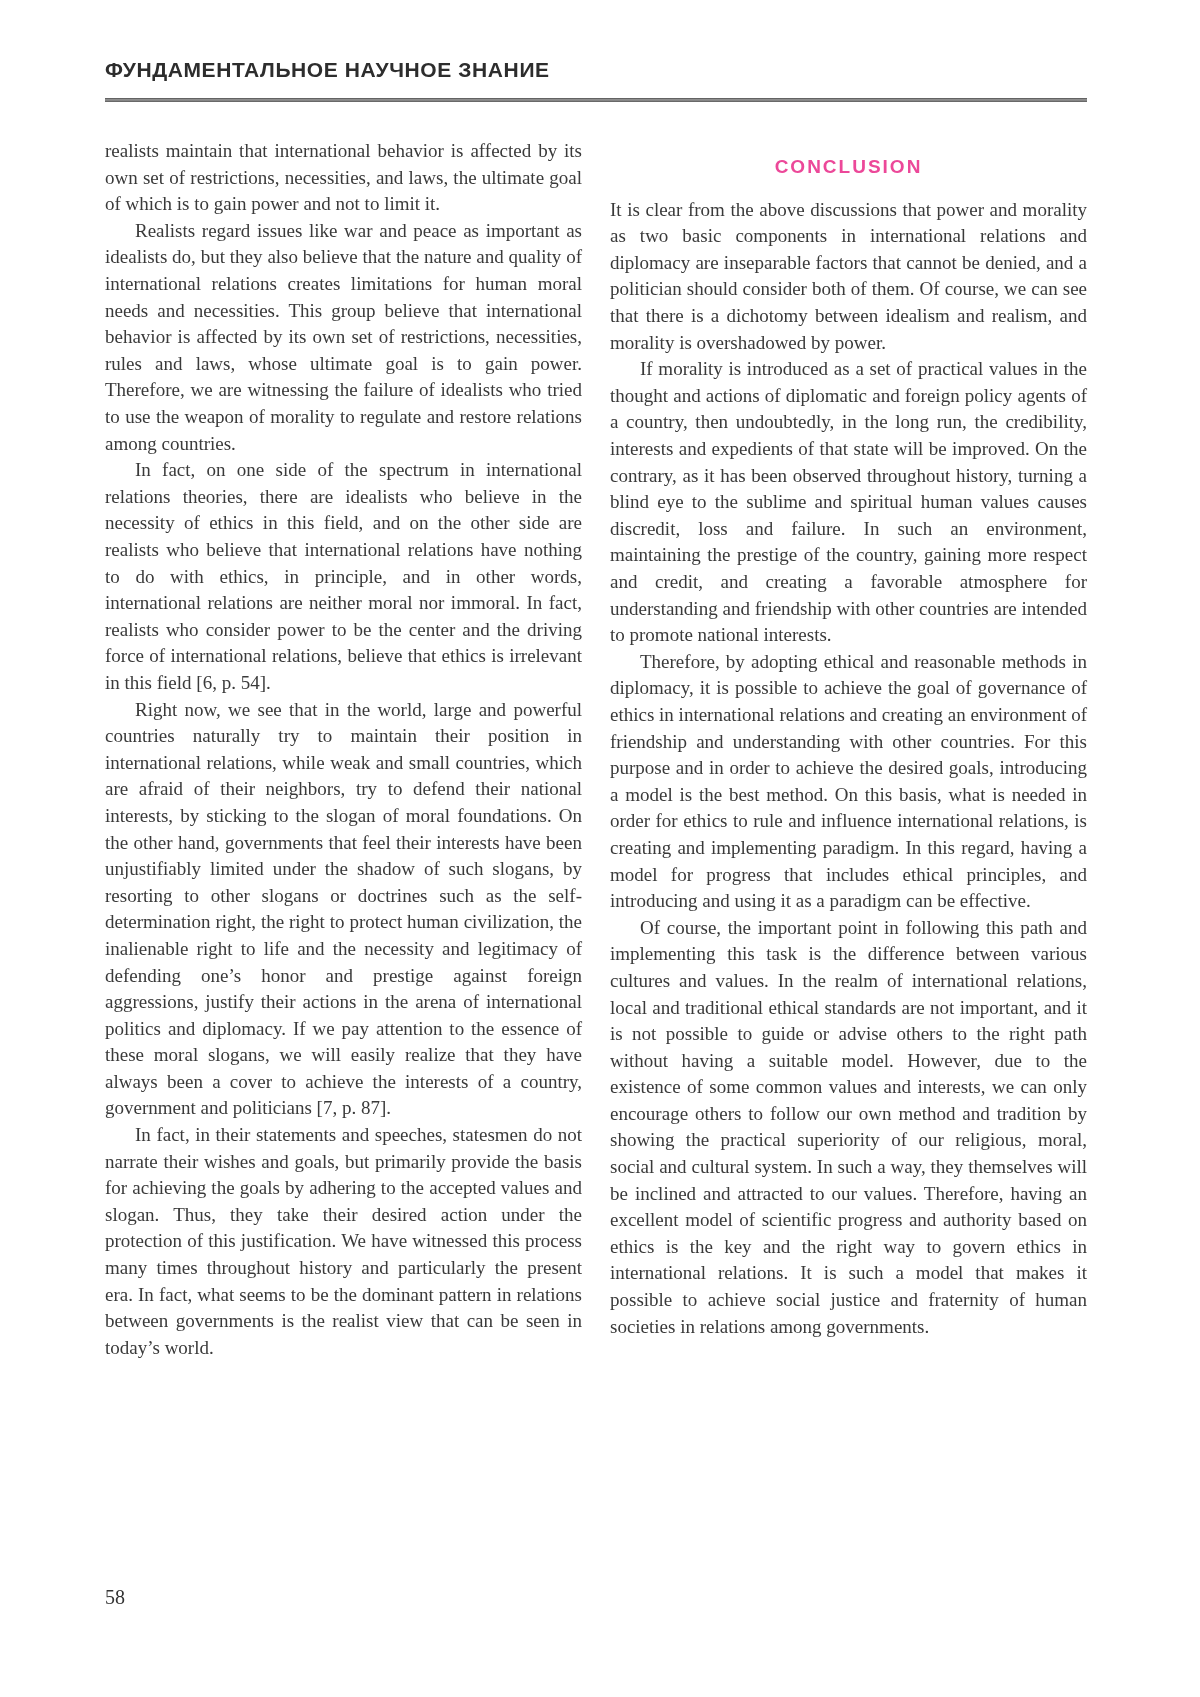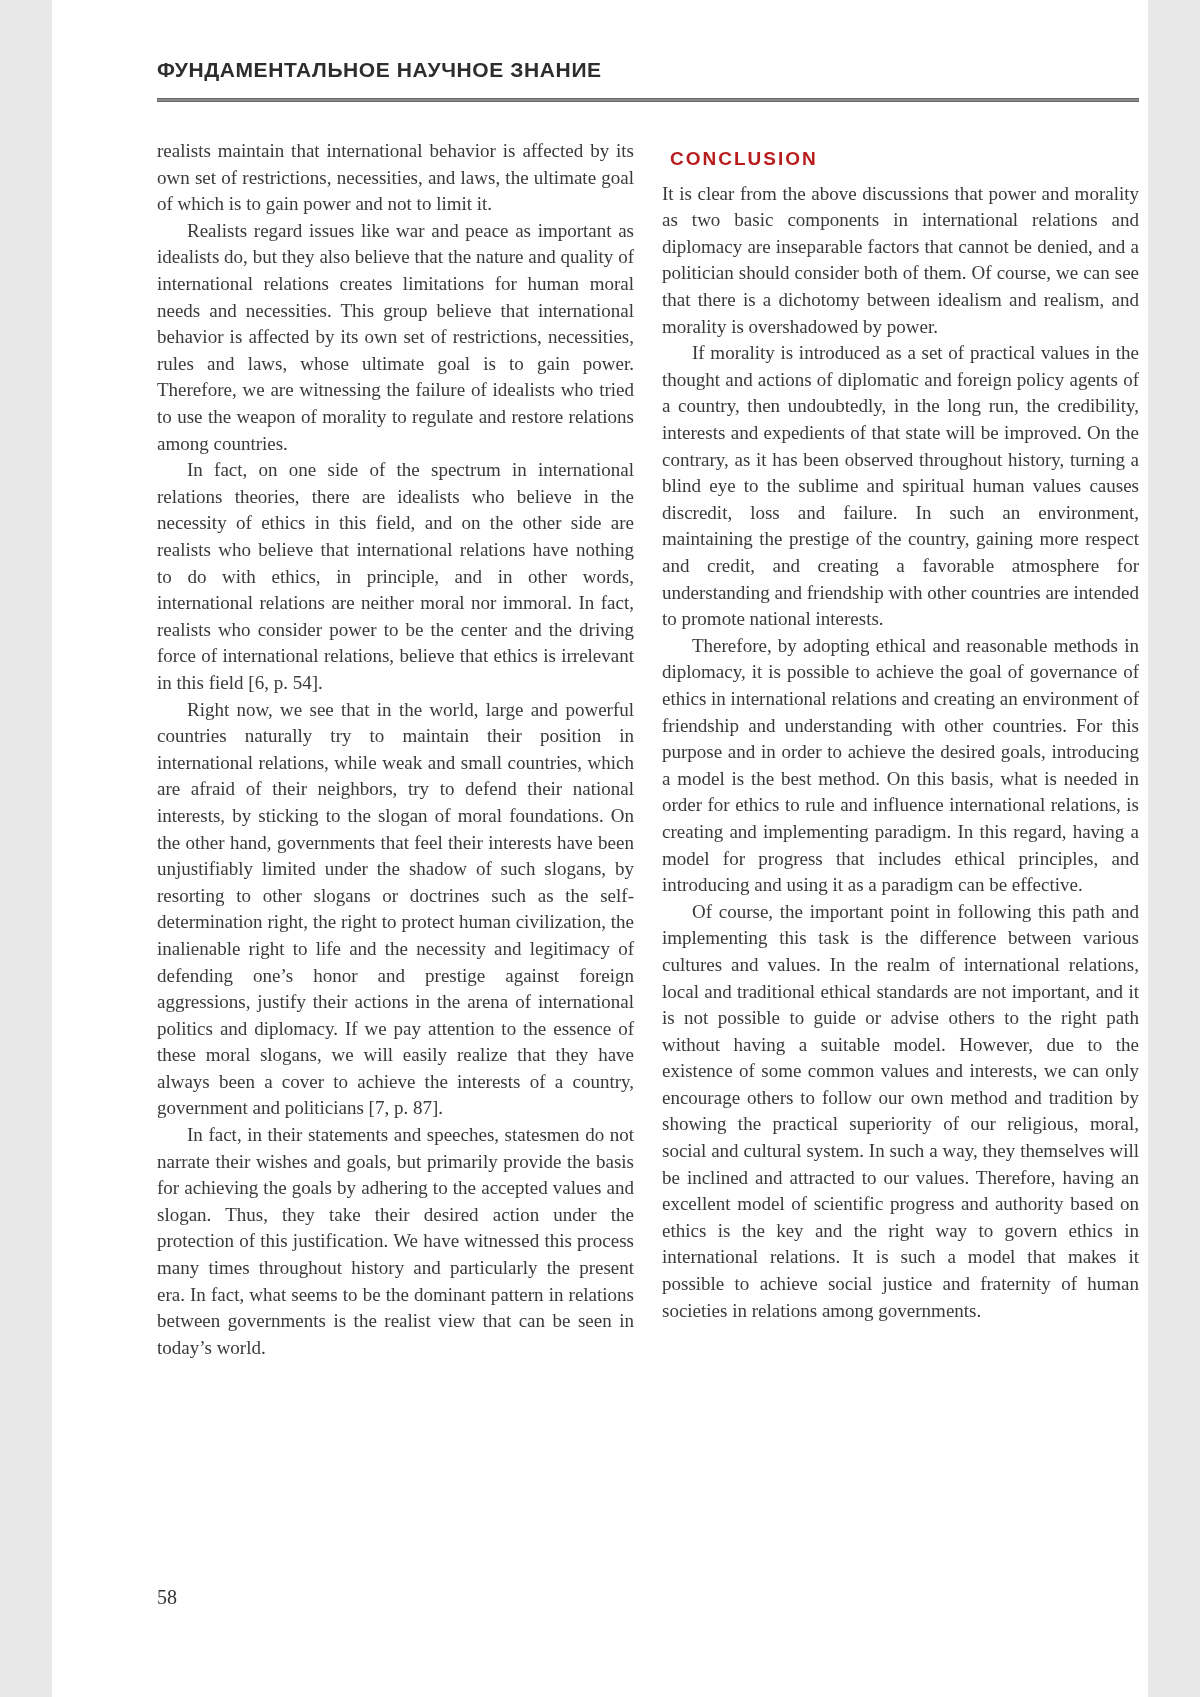--- a/index.html
+++ b/index.html
@@ -1,18 +1,18 @@
 <!DOCTYPE html>
 <html lang="en"><head>
 <meta charset="utf-8">
 <style>
   html, body { margin: 0; padding: 0; background: #e8e8e8; }
   .page {
     position: relative;
-    width: 1096px;
+    width: 1200px;
     height: 1697px;
     background: #ffffff;
     margin: 0 auto;
     overflow: hidden;
   }
   .content {
     position: absolute;
     left: 105px;
     top: 58px;
     width: 982px;
@@ -46,22 +46,23 @@
   }
   .col { flex: 1 1 0; min-width: 0; }
   .col p { margin: 0; text-indent: 30px; }
   .col p.first { text-indent: 0; }
   .conclusion-heading {
     font-family: "Liberation Sans", sans-serif;
     font-weight: bold;
     font-size: 19px;
     line-height: 26.6px;
     letter-spacing: 2px;
-    color: #b91c1c;
-    margin: 8px;
+    text-align: center;
+    color: #ec4899;
+    margin: 16px;
   }
   .page-footer {
     position: absolute;
     left: 105px;
     top: 1586px;
     width: 982px;
     text-align: left;
     font-family: "Liberation Serif", serif;
     font-size: 20px;
     color: #333333;

